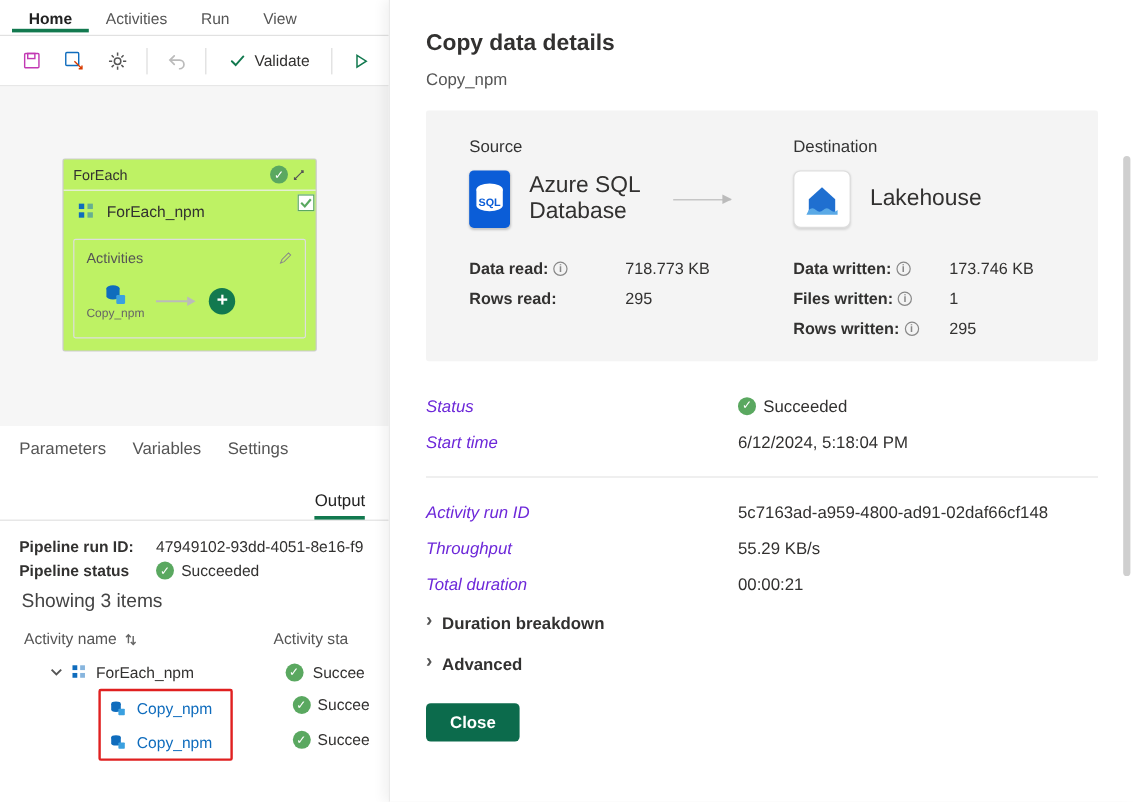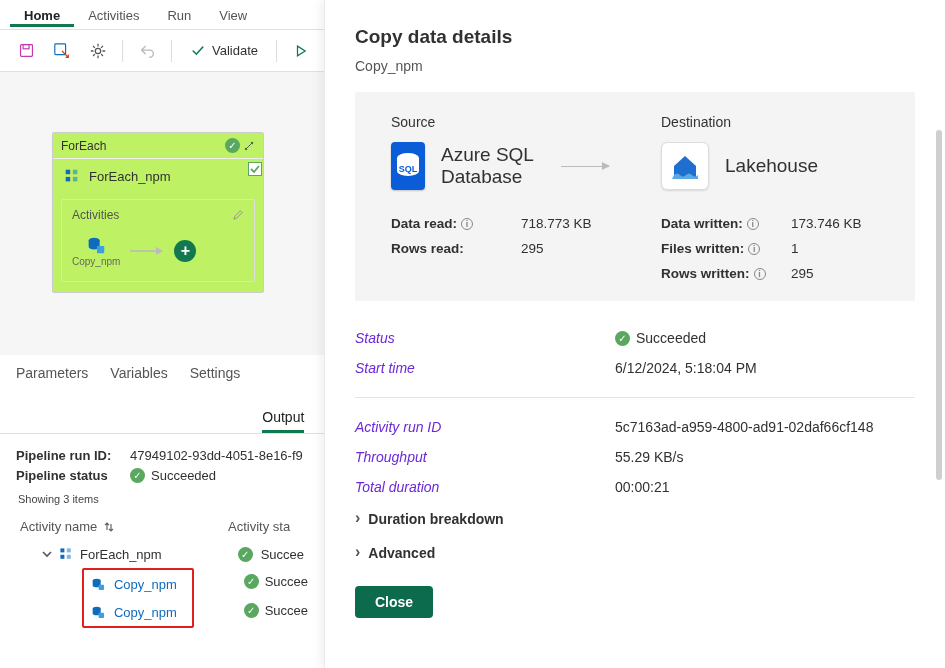--- a/index.html
+++ b/index.html
@@ -144,21 +144,21 @@
   }
 
   .output-body {
     padding: 14px 16px;
   }
   .run-info-row {
     display: flex; align-items: center; gap: 6px;
     font-size: 13px; margin-bottom: 5px;
   }
   .run-info-row .label { font-weight: 600; min-width: 108px; }
-  .showing { font-size: 11px; color: #444; margin: 10px 0 8px 2px; }
+  .showing { font-size: 16px; color: #444; margin: 10px 0 8px 2px; }
   .activity-table-header {
     display: flex; align-items: center; gap: 8px;
     font-size: 13px; color: #555; padding: 6px 4px;
   }
   .activity-col-name { width: 200px; }
   .activity-row {
     display: flex; align-items: center; gap: 8px;
     padding: 6px 4px; font-size: 13px;
   }
   .activity-row .name-cell { display: flex; align-items: center; gap: 6px; width: 210px; }

